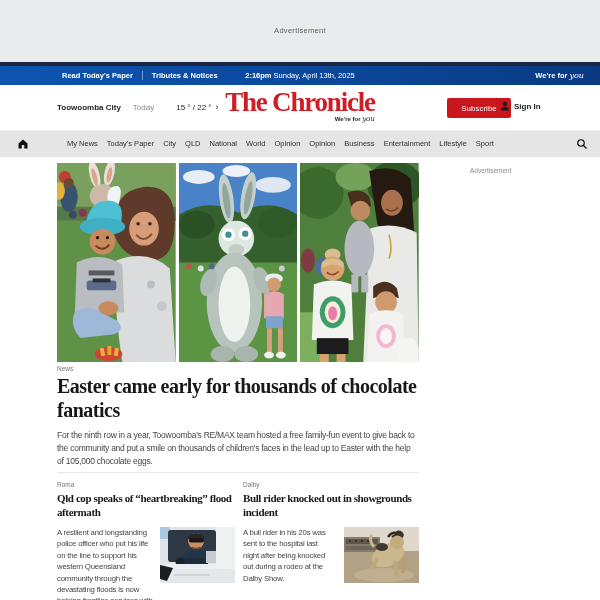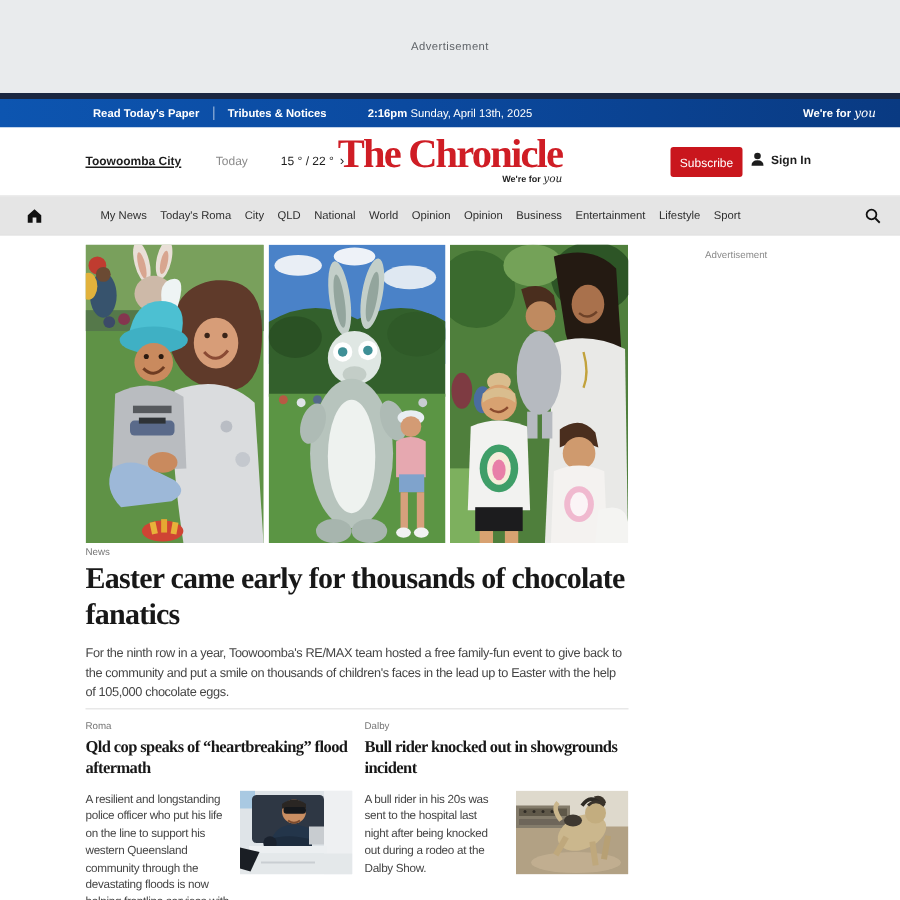--- a/index.html
+++ b/index.html
@@ -18,30 +18,30 @@
   #topbar .sep{width:1px;height:9px;background:rgba(255,255,255,.45);}
   #topbar a{color:#fff;text-decoration:none;font-weight:bold;cursor:pointer;}
   #topbar .center{position:absolute;left:50%;transform:translateX(-50%);white-space:nowrap;}
   #topbar .center .t{font-weight:bold;}
   #topbar .right{position:absolute;right:16px;white-space:nowrap;}
   .wfy-bold{font-weight:bold;font-size:7.5px;}
   .wfy-script{font-family:"DejaVu Serif",serif;font-style:italic;font-size:8px;}
   
   #header{position:absolute;top:85px;left:0;width:600px;height:45px;background:#fff;}
   #weather{position:absolute;left:57px;top:17px;display:flex;align-items:baseline;font-size:8px;color:#1d1d1d;}
-  #weather .loc{font-weight:bold;text-decoration:underline;color:#1d1d1d;cursor:pointer;}
-  #weather .today{color:#8a8a8a;margin-left:23px;}
+  #weather .loc{font-weight:bold;color:#1d1d1d;cursor:pointer;}
+  #weather .today{color:#8a8a8a;margin-left:12px;}
   #weather .temps{margin-left:22px;}
   #weather .chev{margin-left:4px;font-size:9px;color:#1d1d1d;cursor:pointer;}
   #masthead-wrap{position:absolute;left:0;right:0;top:4px;text-align:center;}
   #masthead-inner{display:inline-block;text-align:right;}
   #masthead{font-family:"Liberation Serif",serif;font-weight:bold;font-size:27px;line-height:27px;
         letter-spacing:-1.2px;color:#cf1d25;margin:0;cursor:pointer;}
   #masthead-tagline{font-size:6px;color:#1d1d1d;margin-top:-1px;}
-  #subscribe-btn{position:absolute;left:447px;top:13px;width:48px;height:20px;background:#c9161d;
+  #subscribe-btn{position:absolute;left:447px;top:13px;width:64px;height:20px;background:#c9161d;
         border:none;border-radius:2px;color:#fff;font-size:8px;font-family:inherit;
         display:flex;align-items:center;justify-content:center;cursor:pointer;}
   #signin{position:absolute;left:500px;top:16px;display:flex;align-items:center;gap:4px;cursor:pointer;}
   #signin .lbl{font-size:8px;font-weight:bold;color:#1d1d1d;}
   
   #nav{position:absolute;top:130px;left:0;width:600px;height:27px;box-sizing:border-box;
         border-top:1px solid #ececec;border-bottom:1px solid #e3e3e3;background:#e5e5e5;
         display:flex;align-items:center;}
   #nav .home{margin-left:17px;display:flex;align-items:center;cursor:pointer;}
   #nav .items{display:flex;gap:9px;margin-left:38px;font-size:7.5px;color:#2e2e2e;white-space:nowrap;}
@@ -126,21 +126,21 @@
   </div>
 
   <nav id="nav">
     <div class="home">
       <svg width="12" height="12" viewBox="0 0 24 24">
           <path d="M3 11 L12 3 L21 11 V21 H14.5 V14 H9.5 V21 H3 Z" fill="#111"></path>
         </svg>
     </div>
     <div class="items">
       <span>My News</span>
-      <span>Today's Roma</span>
+      <span>Today's Paper</span>
       <span>City</span>
       <span>QLD</span>
       <span>National</span>
       <span>World</span>
       <span>Opinion</span>
       <span>Opinion</span>
       <span>Business</span>
       <span>Entertainment</span>
       <span>Lifestyle</span>
       <span>Sport</span>

